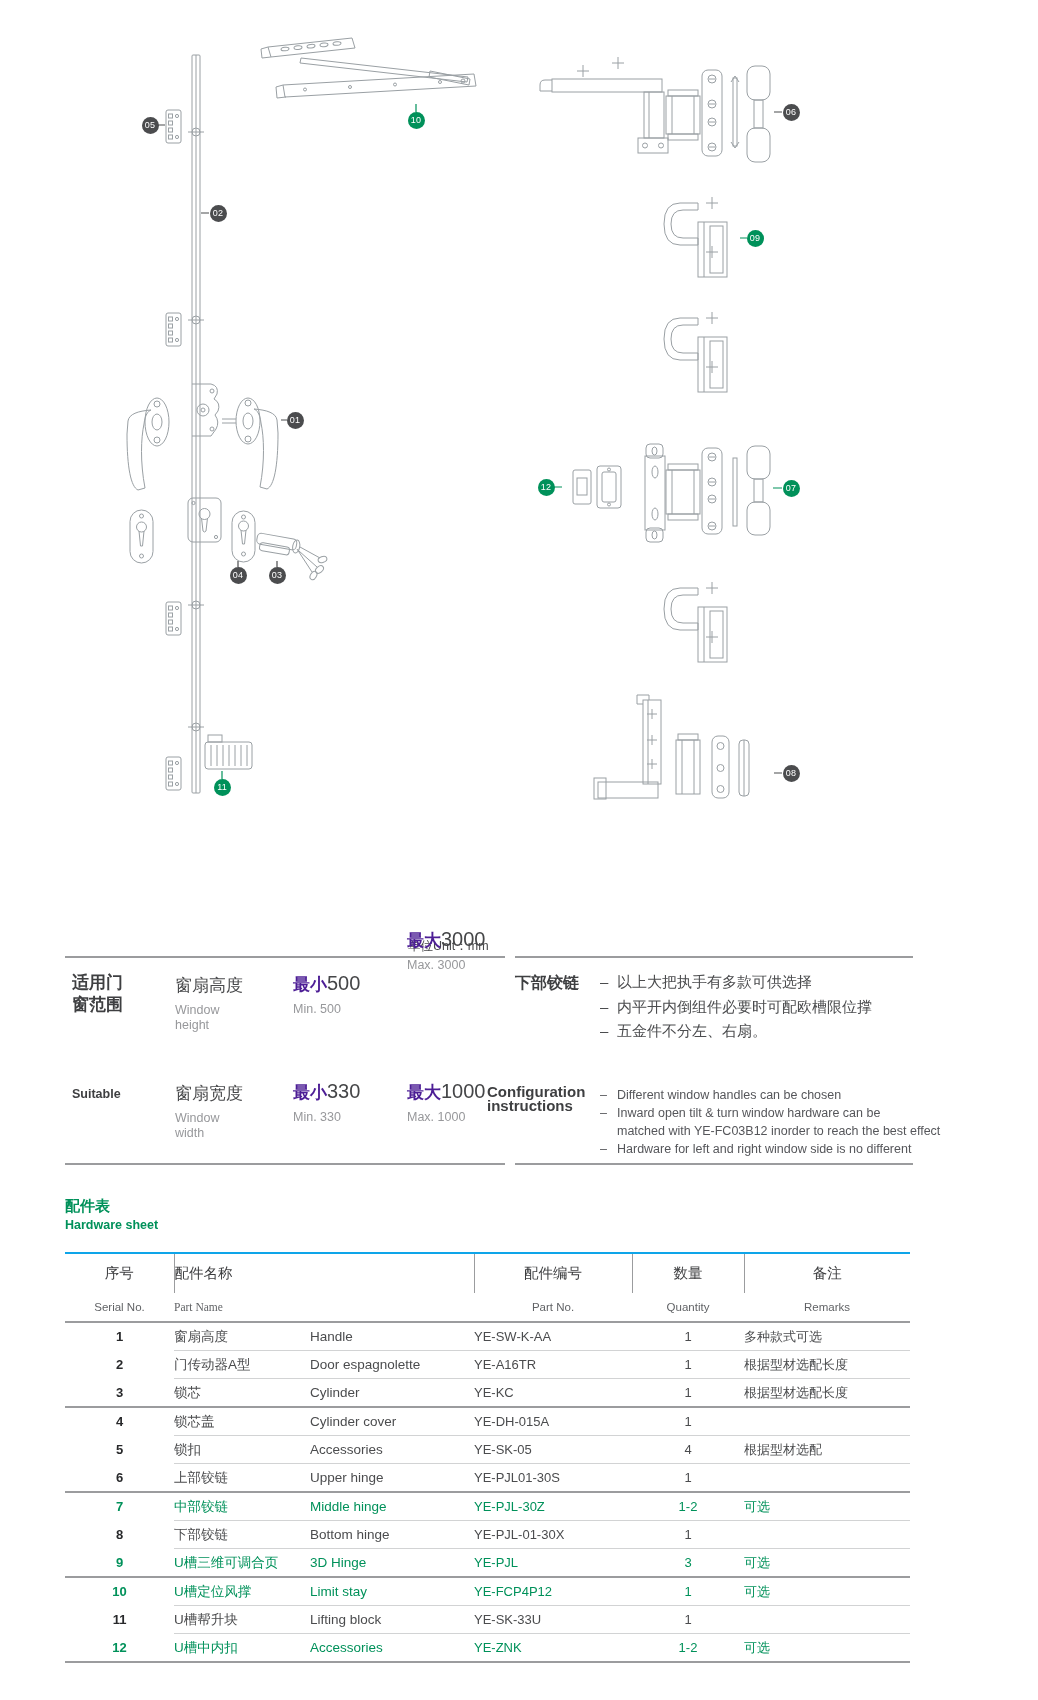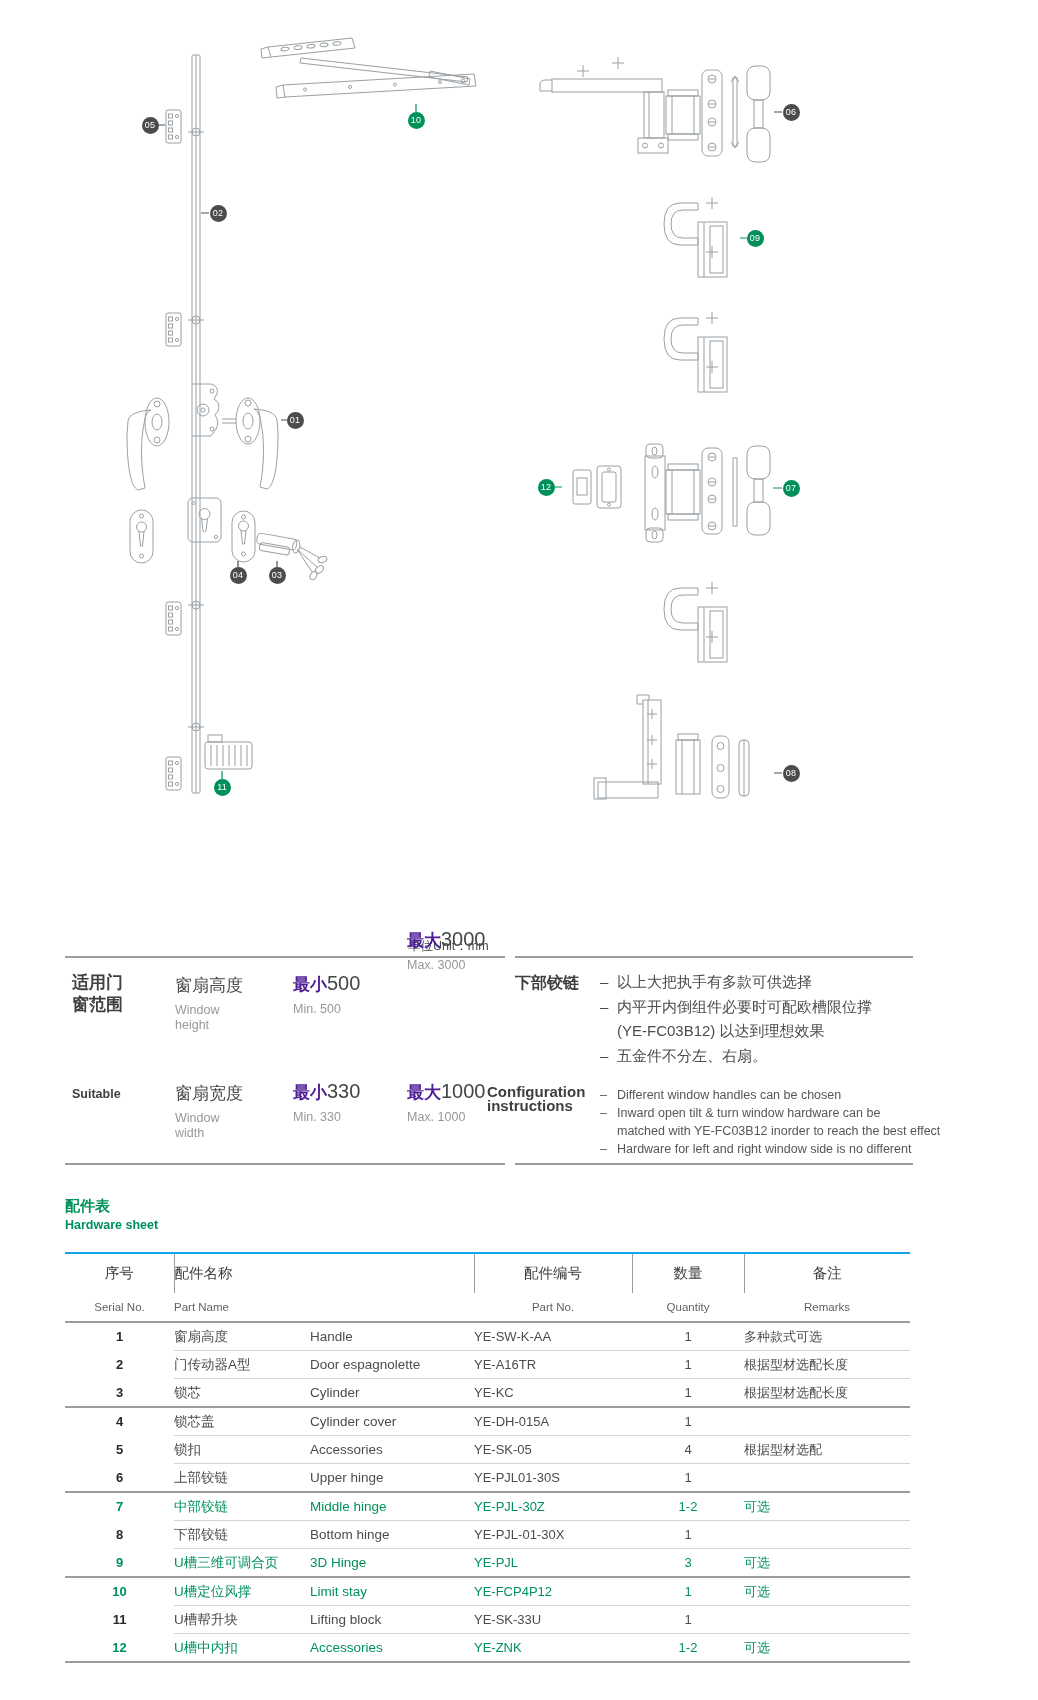--- a/index.html
+++ b/index.html
@@ -32,21 +32,21 @@
   .indent{padding-left:17px;}
   .hw-title{position:absolute;left:65px;top:1197px;color:#00915a;font-weight:bold;font-size:15px;}
   .hw-sub{position:absolute;left:65px;top:1218px;color:#00915a;font-weight:bold;font-size:12.5px;}
   table.hw{position:absolute;left:65px;top:1252px;width:845px;border-collapse:collapse;table-layout:fixed;
            border-top:2px solid #0ea5e9;}
   table.hw td{padding:0;vertical-align:middle;}
   tr.h-zh td{height:39px;font-size:14.5px;color:#3c3d3f;}
   tr.h-en td{height:28px;font-size:11.5px;color:#616366;border-bottom:2px solid #9b9c9e;}
   tr.h-zh td.vd{border-right:1.5px solid #9b9c9e;}
   td.hc{text-align:center;}
-  td.hl36{padding-left:36px;}
+  td.hl36{padding-left:36px;font-family:Liberation Serif, serif;}
   tbody td{height:27px;font-size:13px;color:#4b4c4e;}
   td.c-no{text-align:center;font-weight:bold;font-size:13px;color:#28292b;}
   td.c-zh{font-size:13.5px;padding-left:6px;}
   td.c-en{font-size:13.5px;padding-left:5px;}
   td.c-code{padding-left:52px;}
   td.c-qty{text-align:center;}
   td.c-rem{padding-left:23px;}
   tr.light td{border-bottom:1px solid #d2d3d4;}
   tr.light td.c-no{border-bottom:1px solid #ffffff;}
   tr.group td{border-bottom:2px solid #9b9c9e;}
@@ -363,23 +363,20 @@
   <div class="cfg-title-zh">下部铰链</div>
   <div class="cfg-zh">
     <div class="b-item">
         <span class="dash">–</span>
         <span>以上大把执手有多款可供选择</span>
       </div>
     <div class="b-item">
         <span class="dash">–</span>
         <span>内平开内倒组件必要时可配欧槽限位撑</span>
       </div>
-    <div class="b-item indent">
-        <span>(YE-FC03B12) 以达到理想效果</span>
-      </div>
     <div class="b-item">
         <span class="dash">–</span>
         <span>五金件不分左、右扇。</span>
       </div>
   </div>
 
   <div class="field" style="left:175px;top:1082px">
     <div class="zh-label">窗扇宽度</div>
     <div class="sub"><span>Window</span><br><span>width</span></div>
   </div>

